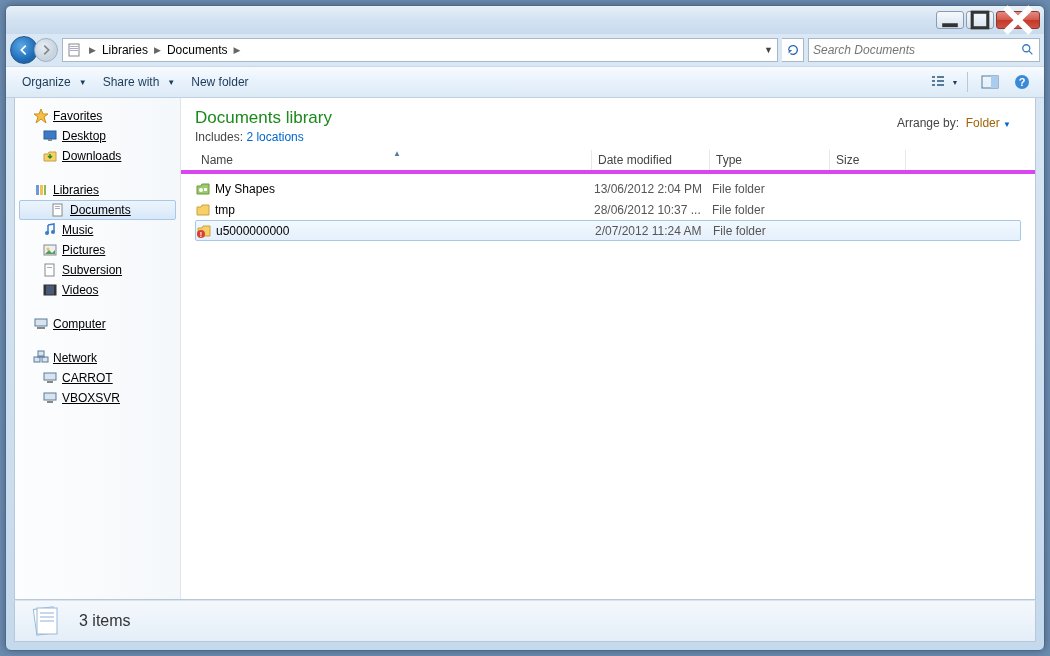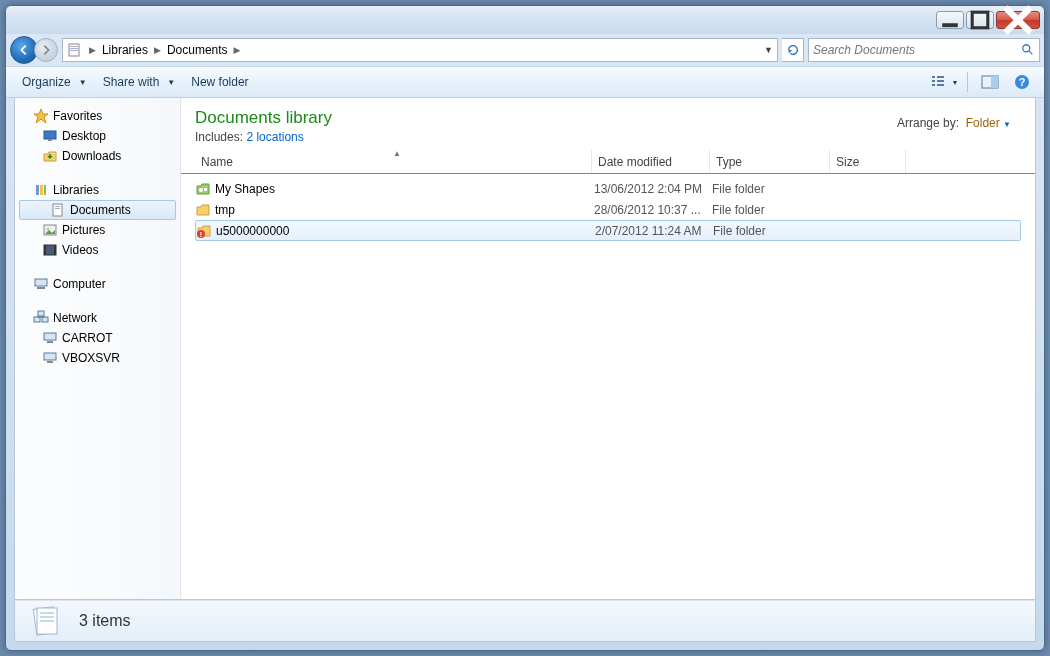--- a/index.html
+++ b/index.html
@@ -90,38 +90,38 @@
 
 
 .body { flex: 1; display: flex; background: #fff; margin: 0 8px; border: 1px solid #b8c8d8; border-top: none; overflow: hidden; }
 
 
 .sidebar {
   width: 166px; border-right: 1px solid #e0e6ec;
   padding: 8px 0; font-size: 12px; overflow-y: auto;
   background: linear-gradient(to right, #fcfdfe 0%, #f5f8fb 100%);
 }
-.sb-group { margin-bottom: 14px; }
+.sb-group { margin-bottom: 14px; text-decoration: underline; }
 .sb-item { display: flex; align-items: center; height: 20px; padding-left: 18px; cursor: pointer; gap: 4px; }
 .sb-item.sub { padding-left: 27px; }
 .sb-item.selected { background: linear-gradient(to bottom, #ecf4fc, #d8e8f8); border: 1px solid #a8c8e8; border-radius: 2px; margin: 0 4px; padding-left: 30px; }
 .sb-icon { width: 16px; height: 16px; display: inline-flex; align-items: center; justify-content: center; }
 
 
 .content { flex: 1; display: flex; flex-direction: column; }
 .lib-header { padding: 10px 14px 6px; }
 .lib-title { font-size: 17px; color: #1a8a1a; }
 .lib-sub { font-size: 12px; color: #444; margin-top: 2px; }
 .lib-sub a { color: #0066cc; text-decoration: none; }
 .arrange { float: right; font-size: 12px; color: #444; margin-top: -28px; margin-right: 10px; }
 .arrange .val { color: #a16207; }
 .arrange .caret { font-size: 8px; color: #0066cc; }
 
 .cols {
-  display: flex; border-bottom: 1px solid #d946ef;
+  display: flex; border-bottom: 4px solid #d946ef;
   font-size: 12px; color: #444; height: 24px; align-items: flex-start;
   padding-left: 14px;
 }
 .col { border-right: 1px solid #e8e8e8; height: 100%; display: flex; align-items: center; padding-left: 6px; }
 .col.name { width: 397px; position: relative; }
 .col.date { width: 118px; }
 .col.type { width: 120px; }
 .col.size { width: 76px; }
 .sort-arrow { position: absolute; left: 50%; top: -1px; font-size: 8px; color: #5a7a9a; }
 
@@ -305,26 +305,45 @@
                 <rect x="3" y="2" width="9" height="12" fill="#fff" stroke="#888"></rect>
                 <rect x="5" y="4" width="5" height="1" fill="#aac"></rect>
                 <rect x="5" y="6" width="5" height="1" fill="#aac"></rect>
               </svg>
             </span>
           <span>Documents</span>
         </div>
         <div class="sb-item sub">
           <span class="sb-icon">
               <svg viewBox="0 0 16 16">
+                <path d="M6 3 L12 2 L12 10 M6 3 L6 11" stroke="#3a7ac8" fill="none" stroke-width="1.5"></path>
+                <circle cx="5" cy="11" r="2" fill="#3a7ac8"></circle>
+                <circle cx="11" cy="10" r="2" fill="#3a7ac8"></circle>
+              </svg>
+            </span>
+          <span>Music</span>
+        </div>
+        <div class="sb-item sub">
+          <span class="sb-icon">
+              <svg viewBox="0 0 16 16">
                 <rect x="2" y="3" width="12" height="10" fill="#e8f0f8" stroke="#888"></rect>
                 <circle cx="6" cy="7" r="1.5" fill="#f8c040"></circle>
                 <path d="M3 12 L7 8 L10 11 L13 8 L13 12 Z" fill="#5a9a5a"></path>
               </svg>
             </span>
           <span>Pictures</span>
+        </div>
+        <div class="sb-item sub">
+          <span class="sb-icon">
+              <svg viewBox="0 0 16 16">
+                <rect x="3" y="2" width="9" height="12" fill="#fff" stroke="#888"></rect>
+                <rect x="5" y="5" width="5" height="1" fill="#aac"></rect>
+              </svg>
+            </span>
+          <span>Subversion</span>
         </div>
         <div class="sb-item sub">
           <span class="sb-icon">
               <svg viewBox="0 0 16 16">
                 <rect x="2" y="3" width="12" height="10" fill="#4a5a7a" stroke="#333"></rect>
                 <rect x="2" y="3" width="2" height="10" fill="#333"></rect>
                 <rect x="12" y="3" width="2" height="10" fill="#333"></rect>
               </svg>
             </span>
           <span>Videos</span>

